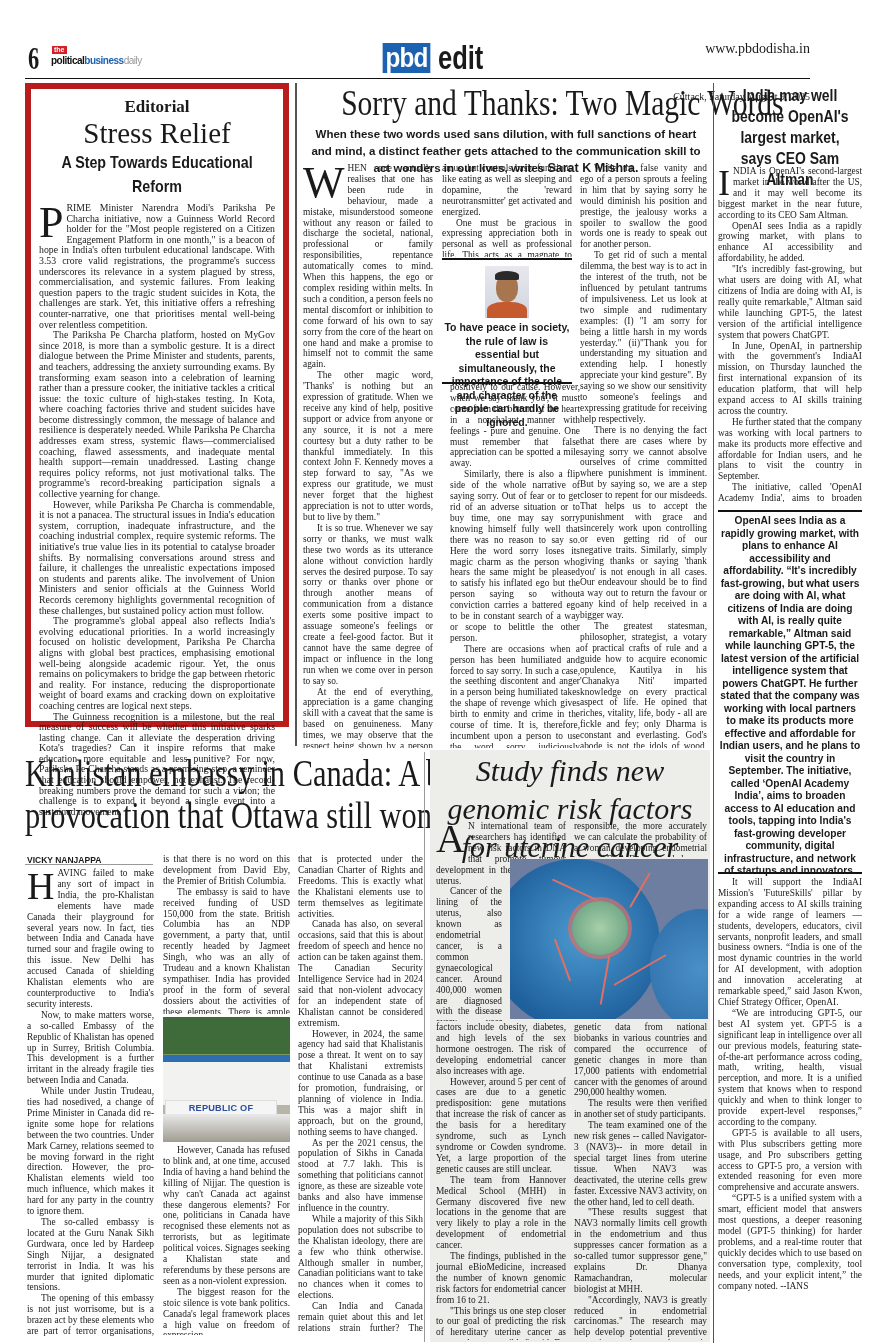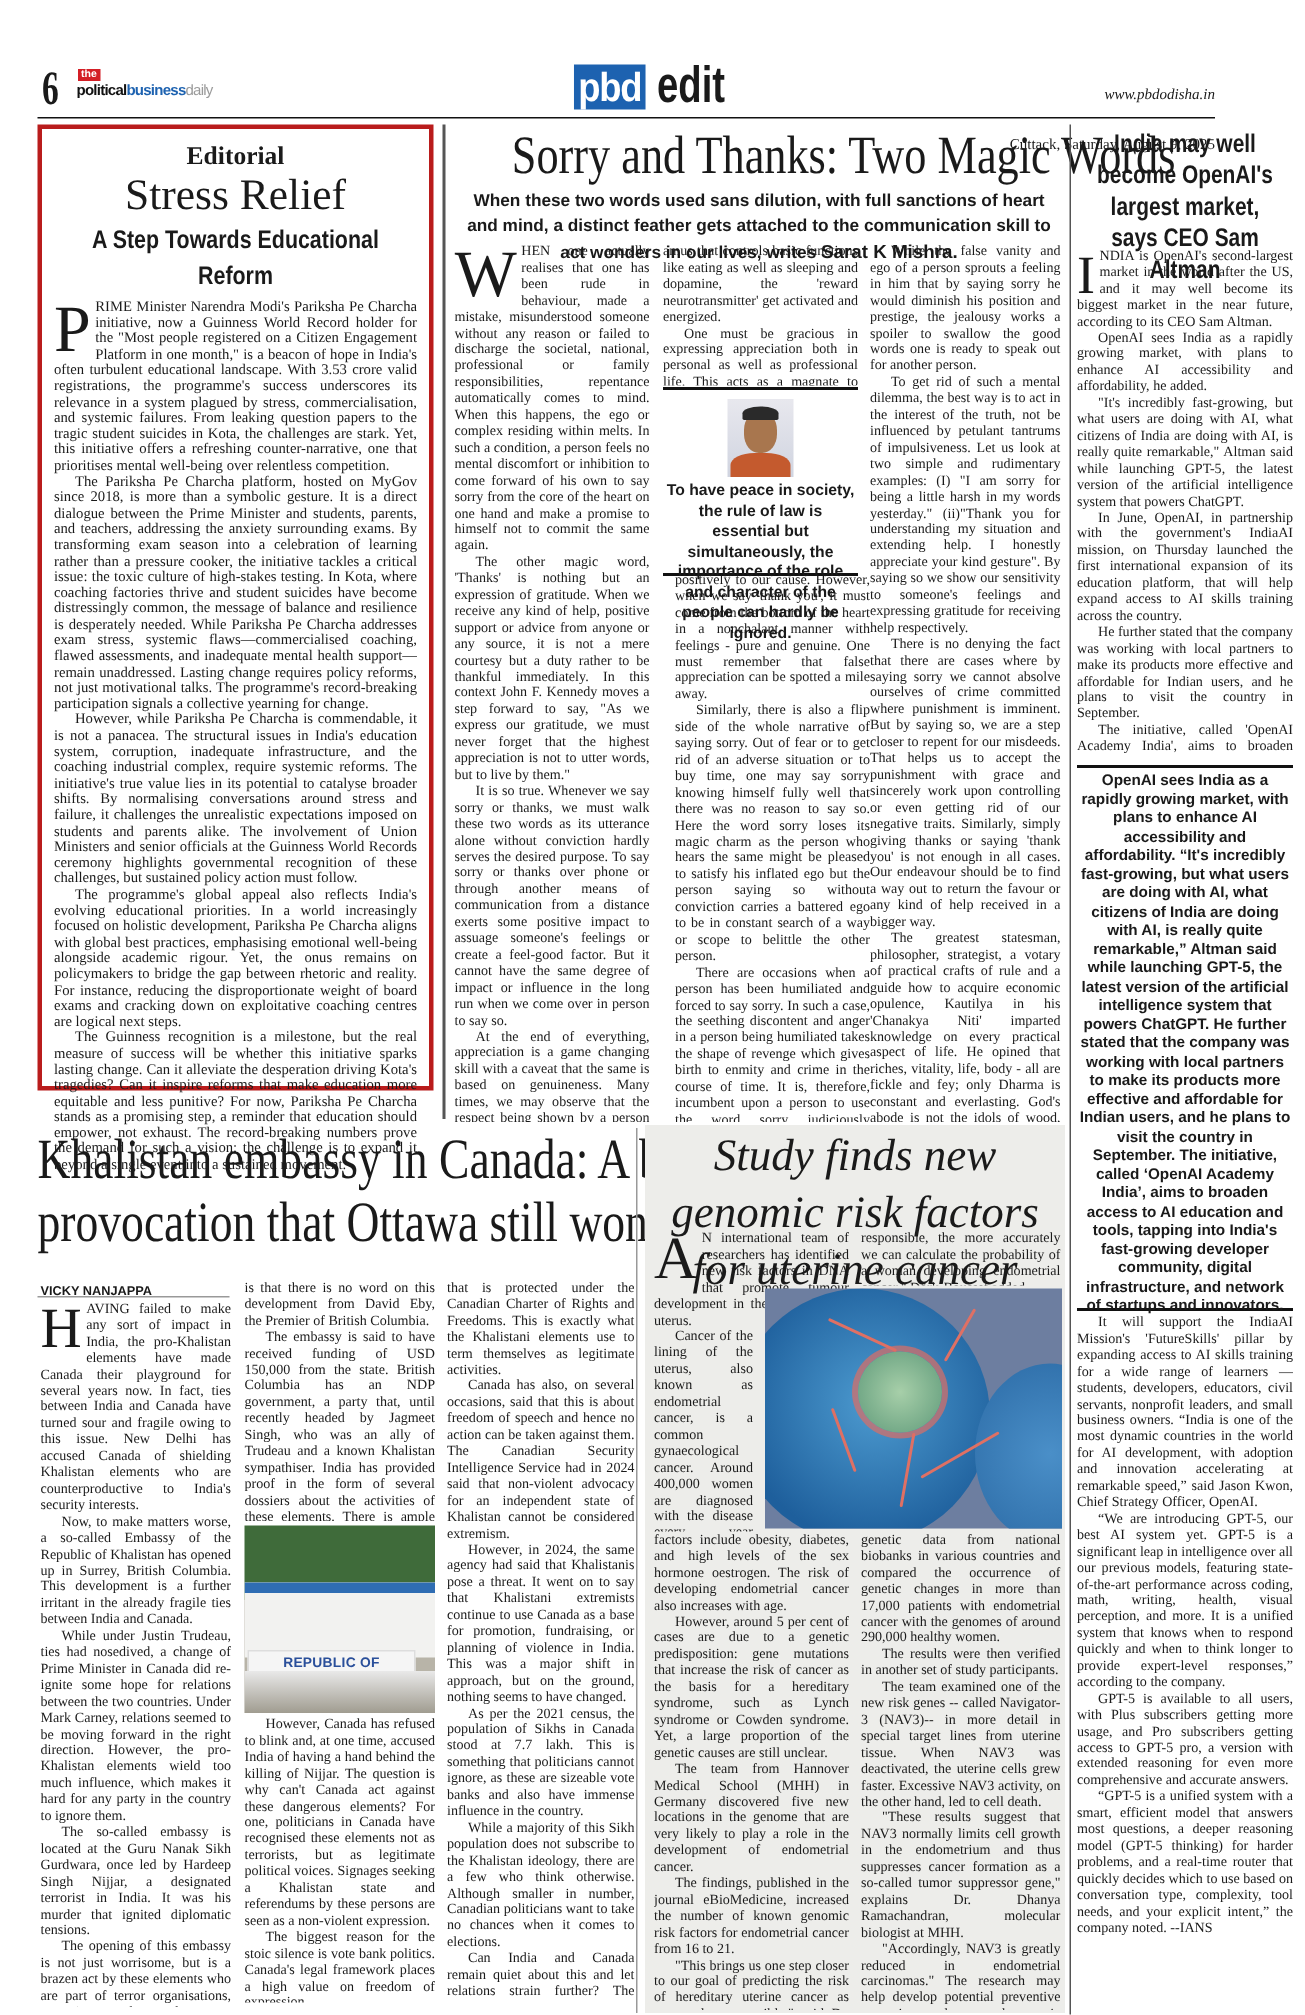--- a/index.html
+++ b/index.html
@@ -10,25 +10,25 @@
   .txt p.first{text-indent:0;}
   .drop{float:left;font-size:44px;line-height:36px;margin:2px 3px 0 0;font-family:"Liberation Serif",serif;}
   .cond{font-family:"Liberation Sans Narrow","Liberation Sans",sans-serif;}
   
   #hdr-page{left:28px;top:40px;font-size:32px;font-weight:bold;font-family:"Liberation Serif",serif;transform:scaleX(.7);transform-origin:left;}
   #hdr-the{left:52px;top:46px;background:#d41f26;color:#fff;font-size:7px;font-weight:bold;padding:0 2px;font-family:"Liberation Sans",sans-serif;line-height:8px;}
   #hdr-brand{left:51px;top:55px;font-size:10px;font-weight:bold;font-family:"Liberation Sans",sans-serif;letter-spacing:-.5px;}
   #hdr-brand .b1{color:#111;}#hdr-brand .b2{color:#1d62b0;}#hdr-brand .b3{color:#9a9a9a;font-weight:normal;}
   #hdr-logo{left:380px;top:43px;width:53px;height:30px;background:#1d62b0;color:#fff;font-size:27px;font-weight:bold;line-height:30px;text-align:center;font-family:"Liberation Sans",sans-serif;letter-spacing:-1px;transform:scaleX(.9);}
   #hdr-edit{left:438px;top:38px;font-size:34px;font-weight:bold;font-family:"Liberation Sans",sans-serif;line-height:38px;transform:scaleX(.75);transform-origin:left;}
-  #hdr-url{right:60px;top:58px;font-size:10px;font-style:italic;}
+  #hdr-url{right:60px;top:41px;font-size:14px;}
   #hdr-date{right:60px;top:66px;font-size:10px;margin-top:25px;}
   #hdr-rule{left:25px;top:78px;width:785px;height:1px;background:#111;}
   
-  #ed-box{left:25px;top:83px;width:264px;height:644px;border:3px solid #b91c1c;padding:6px 8px;box-sizing:border-box;}
+  #ed-box{left:25px;top:83px;width:264px;height:644px;border:6px solid #b91c1c;padding:6px 8px;box-sizing:border-box;}
   #ed-kicker{text-align:center;font-size:17px;font-weight:bold;margin-top:2px;}
   #ed-title{text-align:center;font-size:29px;line-height:32px;}
   #ed-sub{text-align:center;font-size:17px;font-weight:bold;line-height:24px;margin:2px 0 4px;transform:scaleX(.84);}
   #ed-body{font-size:9.8px;line-height:10.6px;}
   
   #st-box{left:295px;top:83px;width:414px;height:663px;border-left:2px solid #555;}
   #st-title{left:305px;top:82px;width:402px;font-size:36px;line-height:42px;text-align:center;transform:scaleX(.82);transform-origin:center;white-space:nowrap;}
   #st-deck{left:305px;top:126px;width:402px;font-size:11.5px;line-height:17px;text-align:center;font-weight:bold;}
   #st-deck .author{font-weight:bold;font-size:12.5px;}
   #st-col1{left:303px;top:163px;width:130px;height:585px;overflow:hidden;}

